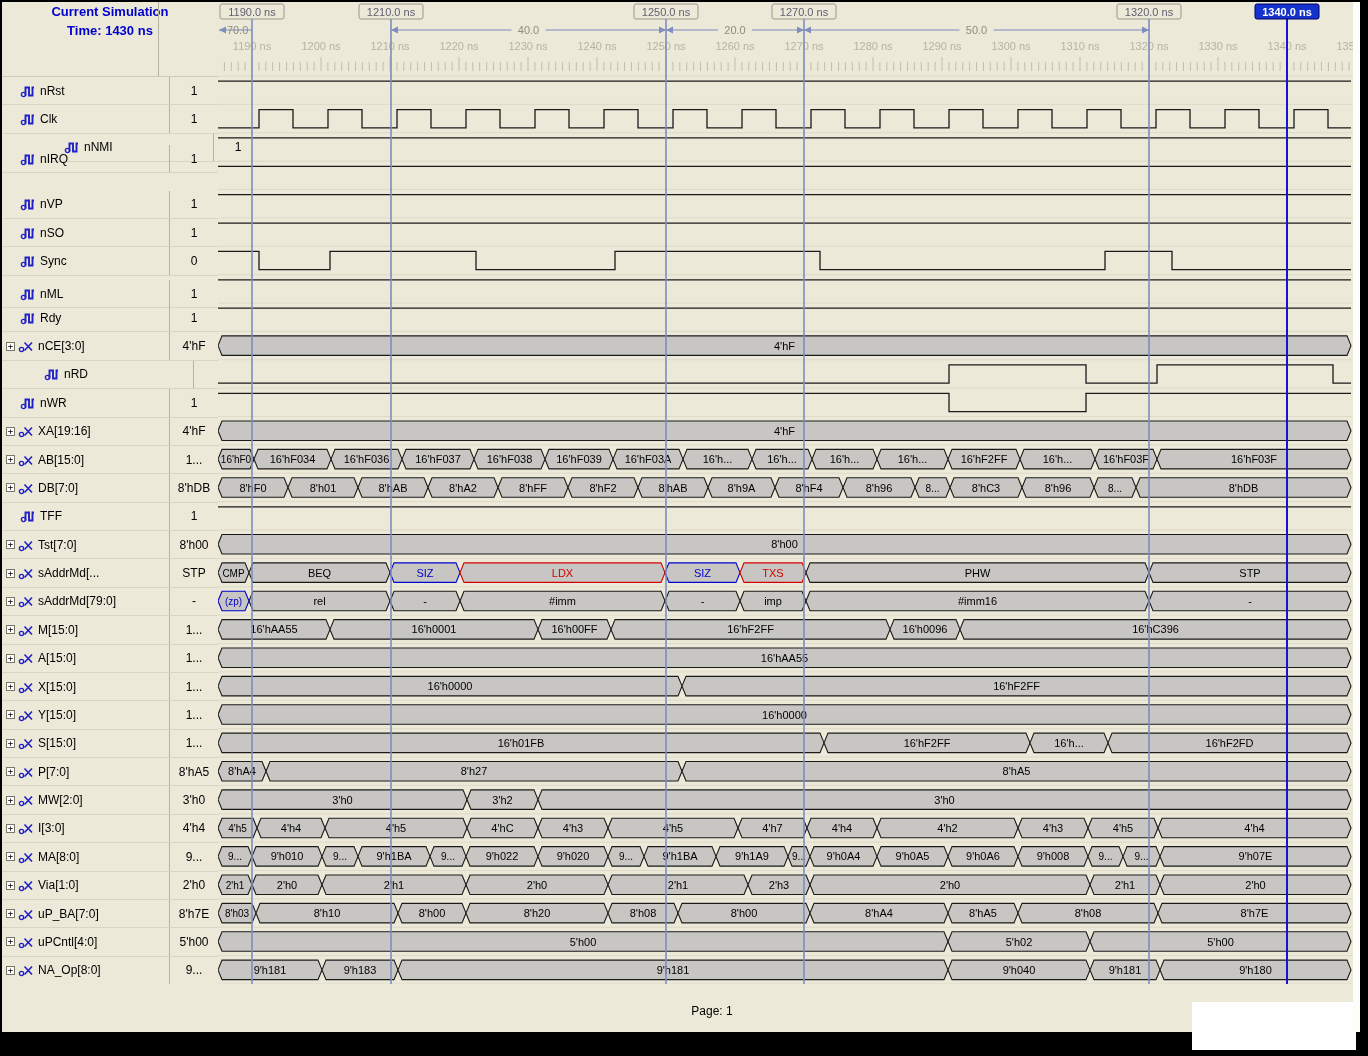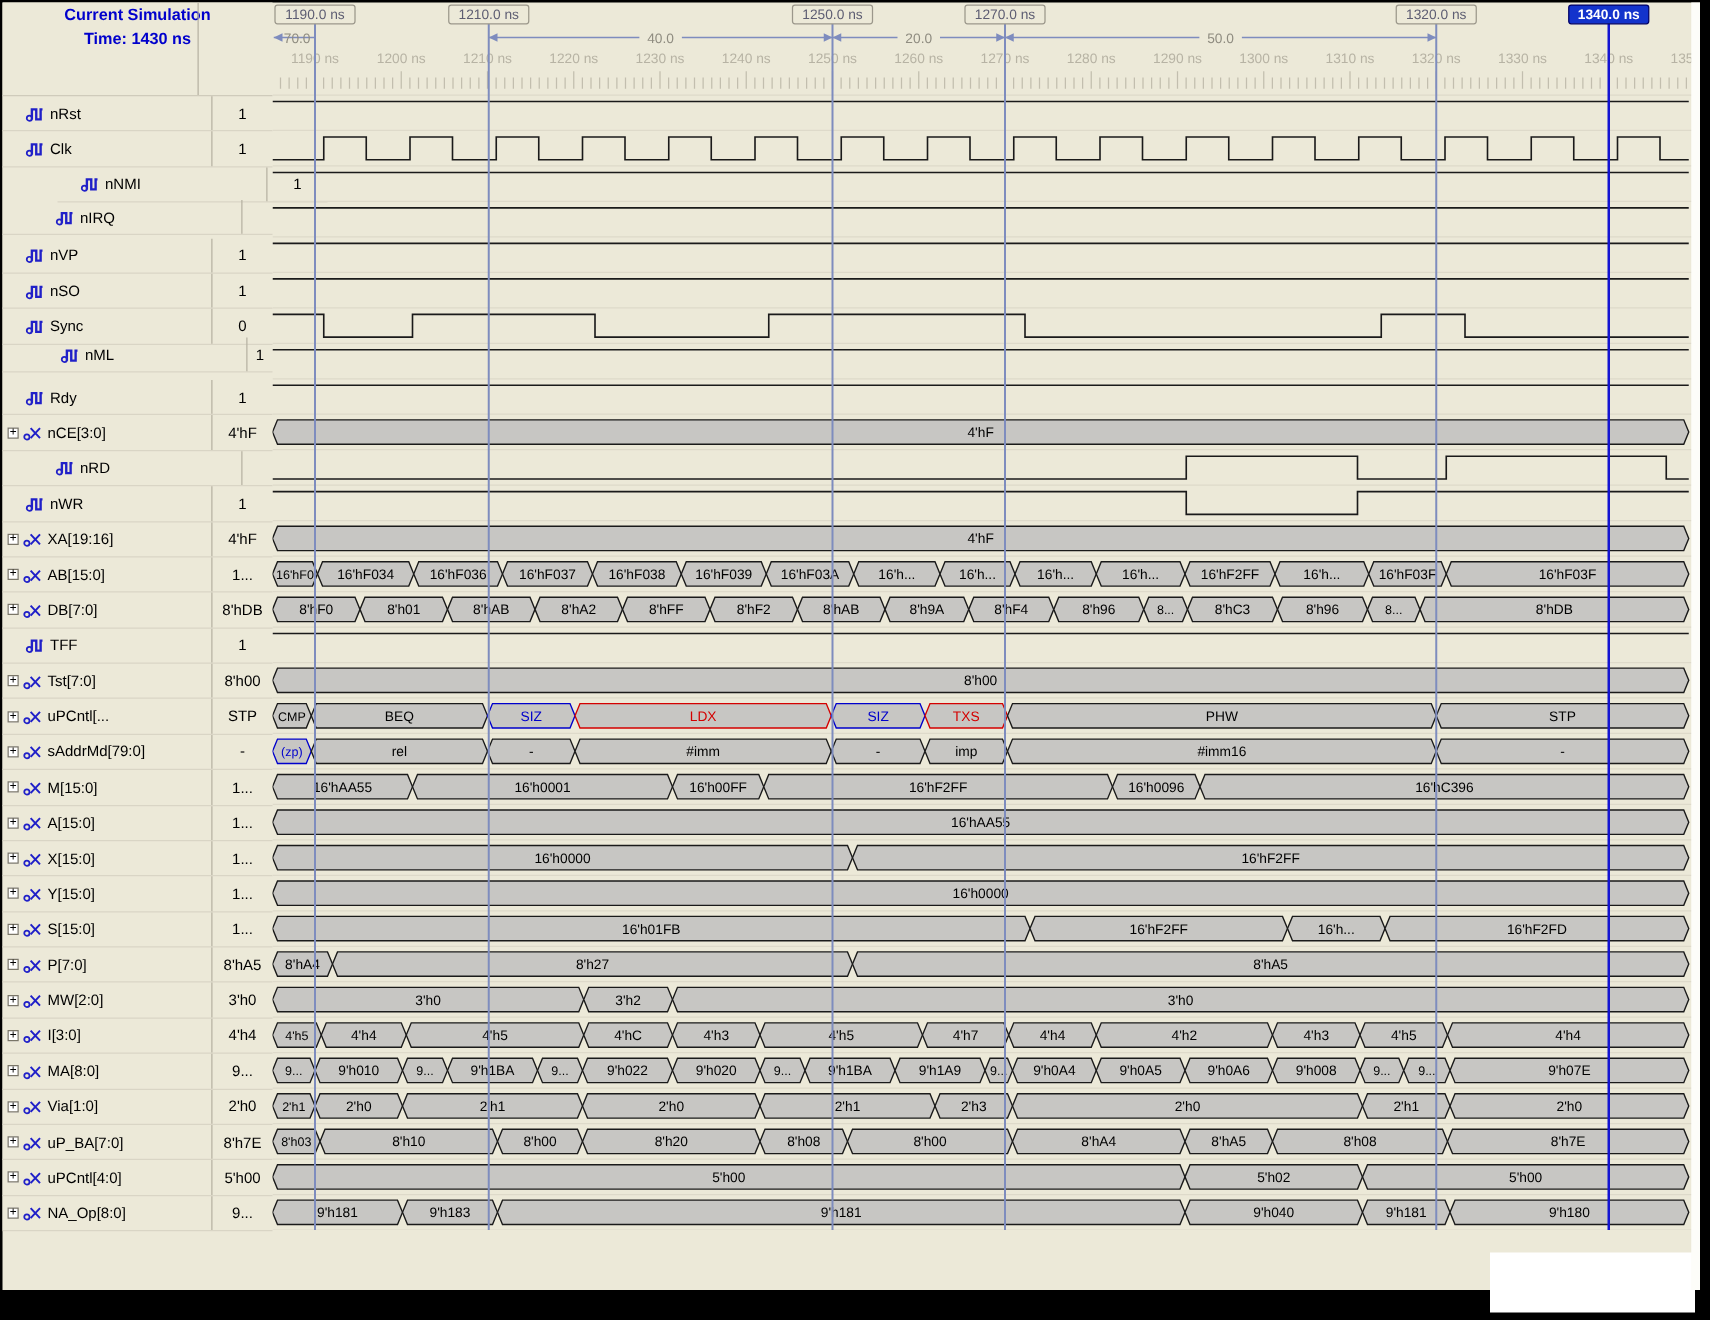--- a/index.html
+++ b/index.html
@@ -74,21 +74,21 @@
             <span class="sig-icon">
               <svg width="17" height="14" viewBox="0 0 17 14">
                 <circle cx="3.5" cy="10.5" r="2.1" fill="none" stroke="#2020c8" stroke-width="1.4"></circle>
                 <path d="M5.5 11.5 V3.5 H9 V11.5 H12.5 V3.5 H14" fill="none" stroke="#2020c8" stroke-width="1.9"></path>
               </svg>
             </span>
             <span class="sig-label">nNMI</span>
           </div>
           <div class="value-cell">1</div>
         </div>
-        <div class="sig-row" style="top: 83px; flex-direction: column;">
+        <div class="sig-row" style="top: 68px;">
           <div class="name-cell">
             <span class="spacer"></span>
             <span class="sig-icon">
               <svg width="17" height="14" viewBox="0 0 17 14">
                 <circle cx="3.5" cy="10.5" r="2.1" fill="none" stroke="#2020c8" stroke-width="1.4"></circle>
                 <path d="M5.5 11.5 V3.5 H9 V11.5 H12.5 V3.5 H14" fill="none" stroke="#2020c8" stroke-width="1.9"></path>
               </svg>
             </span>
             <span class="sig-label">nIRQ</span>
           </div>
@@ -126,21 +126,21 @@
             <span class="sig-icon">
               <svg width="17" height="14" viewBox="0 0 17 14">
                 <circle cx="3.5" cy="10.5" r="2.1" fill="none" stroke="#2020c8" stroke-width="1.4"></circle>
                 <path d="M5.5 11.5 V3.5 H9 V11.5 H12.5 V3.5 H14" fill="none" stroke="#2020c8" stroke-width="1.9"></path>
               </svg>
             </span>
             <span class="sig-label">Sync</span>
           </div>
           <div class="value-cell">0</div>
         </div>
-        <div class="sig-row" style="top: 193px; padding-left: 28px;">
+        <div class="sig-row" style="top: 203px;">
           <div class="name-cell">
             <span class="spacer"></span>
             <span class="sig-icon">
               <svg width="17" height="14" viewBox="0 0 17 14">
                 <circle cx="3.5" cy="10.5" r="2.1" fill="none" stroke="#2020c8" stroke-width="1.4"></circle>
                 <path d="M5.5 11.5 V3.5 H9 V11.5 H12.5 V3.5 H14" fill="none" stroke="#2020c8" stroke-width="1.9"></path>
               </svg>
             </span>
             <span class="sig-label">nML</span>
           </div>
@@ -265,21 +265,21 @@
         </div>
         <div class="sig-row" style="top: 482.375px;">
           <div class="name-cell">
             <span class="plusbox">+</span>
             <span class="sig-icon">
               <svg width="17" height="14" viewBox="0 0 17 14">
                 <circle cx="3.5" cy="10.5" r="2.1" fill="none" stroke="#2020c8" stroke-width="1.4"></circle>
                 <path d="M6.5 3.5 L14 11.5 M14 3.5 L6.5 11.5" fill="none" stroke="#2020c8" stroke-width="1.6"></path>
               </svg>
             </span>
-            <span class="sig-label">uPCntl[...</span>
+            <span class="sig-label">sAddrMd[...</span>
           </div>
           <div class="value-cell">STP</div>
         </div>
         <div class="sig-row" style="top: 510.75px;">
           <div class="name-cell">
             <span class="plusbox">+</span>
             <span class="sig-icon">
               <svg width="17" height="14" viewBox="0 0 17 14">
                 <circle cx="3.5" cy="10.5" r="2.1" fill="none" stroke="#2020c8" stroke-width="1.4"></circle>
                 <path d="M6.5 3.5 L14 11.5 M14 3.5 L6.5 11.5" fill="none" stroke="#2020c8" stroke-width="1.6"></path>
@@ -976,15 +976,18 @@
         <text x="804" y="15.5" text-anchor="middle" font-size="11" fill="#5d5d72" font-weight="normal">1270.0 ns</text>
         <line x1="1149" y1="19" x2="1149" y2="984" stroke="#7e8cbe" stroke-width="1.6"></line>
         <rect x="1117" y="4" width="64" height="15" rx="2" fill="#ece9d8" stroke="#9b978b"></rect>
         <text x="1149" y="15.5" text-anchor="middle" font-size="11" fill="#5d5d72" font-weight="normal">1320.0 ns</text>
         <line x1="1287" y1="19" x2="1287" y2="984" stroke="#1414d2" stroke-width="2"></line>
         <rect x="1255" y="4" width="64" height="15" rx="2" fill="#1333cc" stroke="#000066"></rect>
         <text x="1287" y="15.5" text-anchor="middle" font-size="11" fill="#ffffff" font-weight="bold">1340.0 ns</text>
       </svg>
   </div>
 
+  <div id="footer-strip">
+    <span id="page-label">Page: 1</span>
+  </div>
   <div id="white-corner"></div>
   <div id="right-strip"></div>
 </div>
 
 </body></html>

